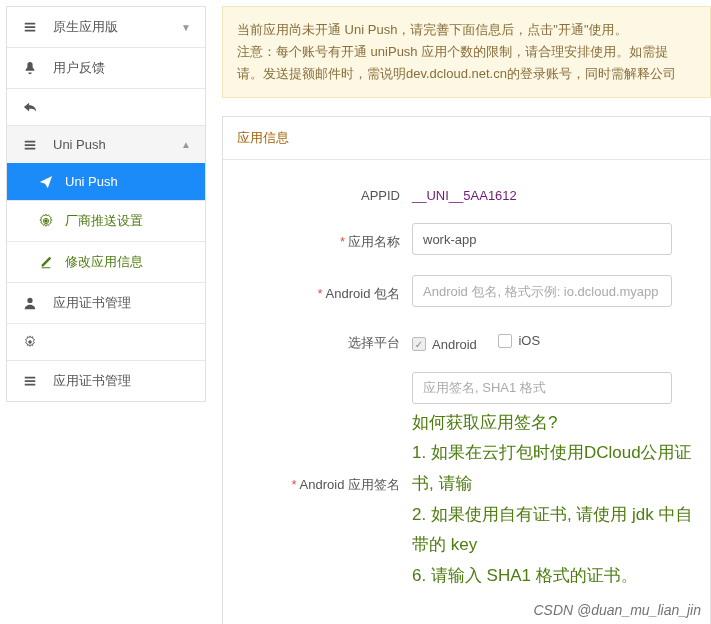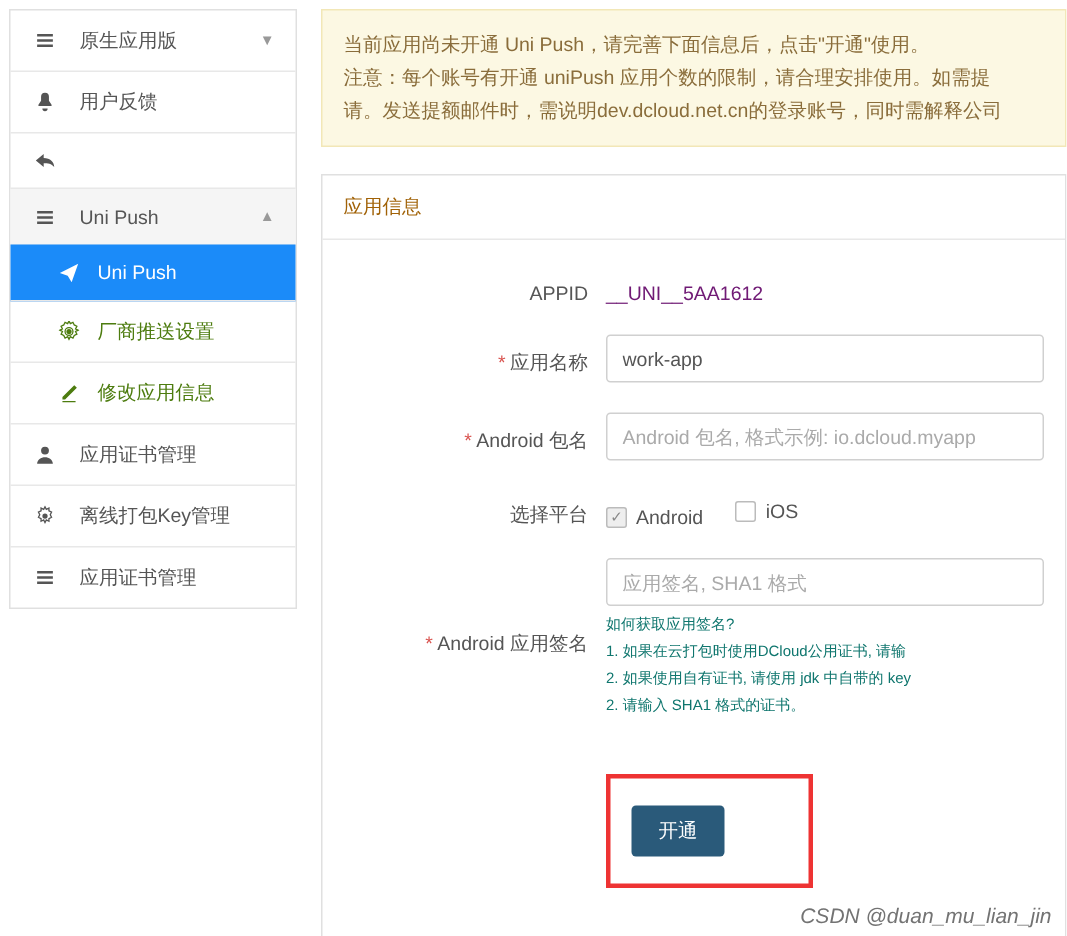--- a/index.html
+++ b/index.html
@@ -21,26 +21,26 @@
 .main{flex:1;padding:6px 0 0 0}
 .alert{background:#fcf8e3;border:1px solid #f2e7b7;color:#8a6d3b;padding:12px 14px;margin:0 0 18px 10px;font-size:13px;line-height:1.7;overflow:hidden}
 .panel{border:1px solid #e0e0e0;margin-left:10px}
 .panel-hd{padding:12px 14px;border-bottom:1px solid #e8e8e8;color:#a16207}
 .panel-bd{padding:22px 14px 24px 14px}
 .row{display:flex;align-items:center;margin-bottom:20px}
 .row-label{width:175px;text-align:right;padding-right:12px;padding-top:6px;font-size:13px;color:#555}
 .row-label .req{color:#d9534f;margin-right:3px}
 .row-field{flex:1}
 .static{padding-top:6px;color:#701a75}
-.input{width:292px;height:32px;border:1px solid #d0d0d0;border-radius:3px;padding:0 10px;font-size:13px;color:#555}
+.input{width:260px;height:32px;border:1px solid #d0d0d0;border-radius:3px;padding:0 10px;font-size:13px;color:#555}
 .input::placeholder{color:#aaa}
 .chk{display:inline-flex;align-items:center;margin-right:18px;padding-top:6px}
 .chk-box{width:14px;height:14px;border:1px solid #bbb;border-radius:2px;margin-right:6px;display:inline-flex;align-items:center;justify-content:center;font-size:10px}
 .chk-box.checked{background:#eee;color:#888}
-.help{color:#0f766e;font-size:10px;line-height:1.8;margin-top:4px}
+.help{color:#4d7c0f;font-size:17px;line-height:1.8;margin-top:4px}
 .btn-wrap{border:3px solid #e33;padding:18px 56px 18px 14px;display:inline-block;margin-top:16px}
 .btn{background:#2a5a7a;color:#fff;border:none;padding:8px 18px;font-size:13px;border-radius:3px;cursor:pointer}
 .watermark{position:absolute;right:10px;bottom:6px;color:#737373;font-style:italic;font-size:14px}
 svg{width:14px;height:14px;fill:currentColor}
 </style>
 </head>
 <body>
 
 <div class="layout">
   <div class="sidebar">
@@ -113,21 +113,20 @@
           </span>
         <span class="lbl">应用证书管理</span>
       </div>
       <div class="menu-item">
         <span class="ic">
             <svg viewBox="0 0 16 16">
               <circle cx="8" cy="8" r="2"></circle>
               <path d="M8 1l1 2 2-1v2l2 1-1 2 1 2-2 1v2l-2-1-1 2-1-2-2 1v-2l-2-1 1-2-1-2 2-1V2l2 1 1-2z" fill="none" stroke="currentColor"></path>
             </svg>
           </span>
-        <span class="lbl">离线打包Key管理</span>
       </div>
       <div class="menu-item">
         <span class="ic">
             <svg viewBox="0 0 16 16">
               <path d="M2 3h12v2H2zm0 4h12v2H2zm0 4h12v2H2z"></path>
             </svg>
           </span>
         <span class="lbl">应用证书管理</span>
       </div>
     </div>
@@ -178,21 +177,21 @@
         </div>
 
         <div class="row">
           <div class="row-label"><span class="req">*</span><span>Android 应用签名</span></div>
           <div class="row-field">
             <input class="input" placeholder="应用签名, SHA1 格式" style="">
             <div class="help">
               <div>如何获取应用签名?</div>
               <div>1. 如果在云打包时使用DCloud公用证书, 请输</div>
               <div>2. 如果使用自有证书, 请使用 jdk 中自带的 key</div>
-              <div>2. 请输入 SHA1 格式的证书。</div>
+              <div>6. 请输入 SHA1 格式的证书。</div>
             </div>
           </div>
         </div>
 
         <div class="row">
           <div class="row-label"></div>
           <div class="row-field">
             <div class="btn-wrap">
               <button class="btn">开通</button>
             </div>

